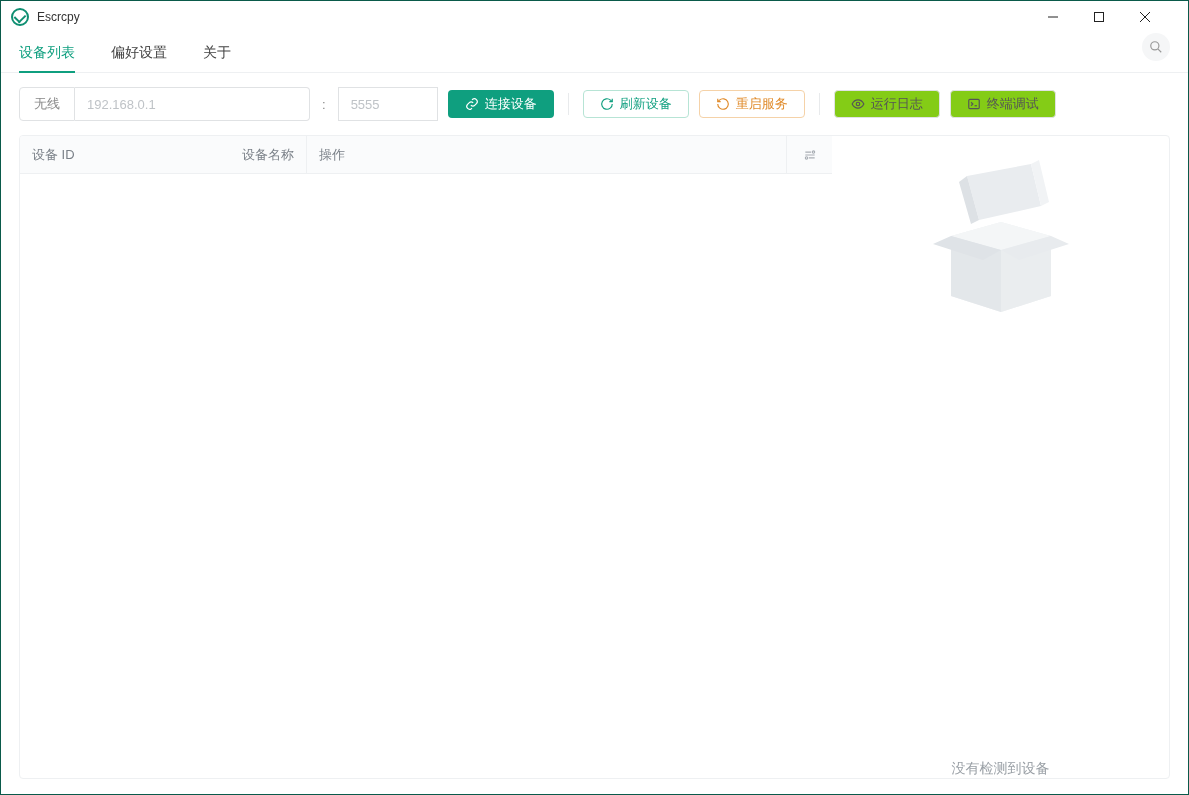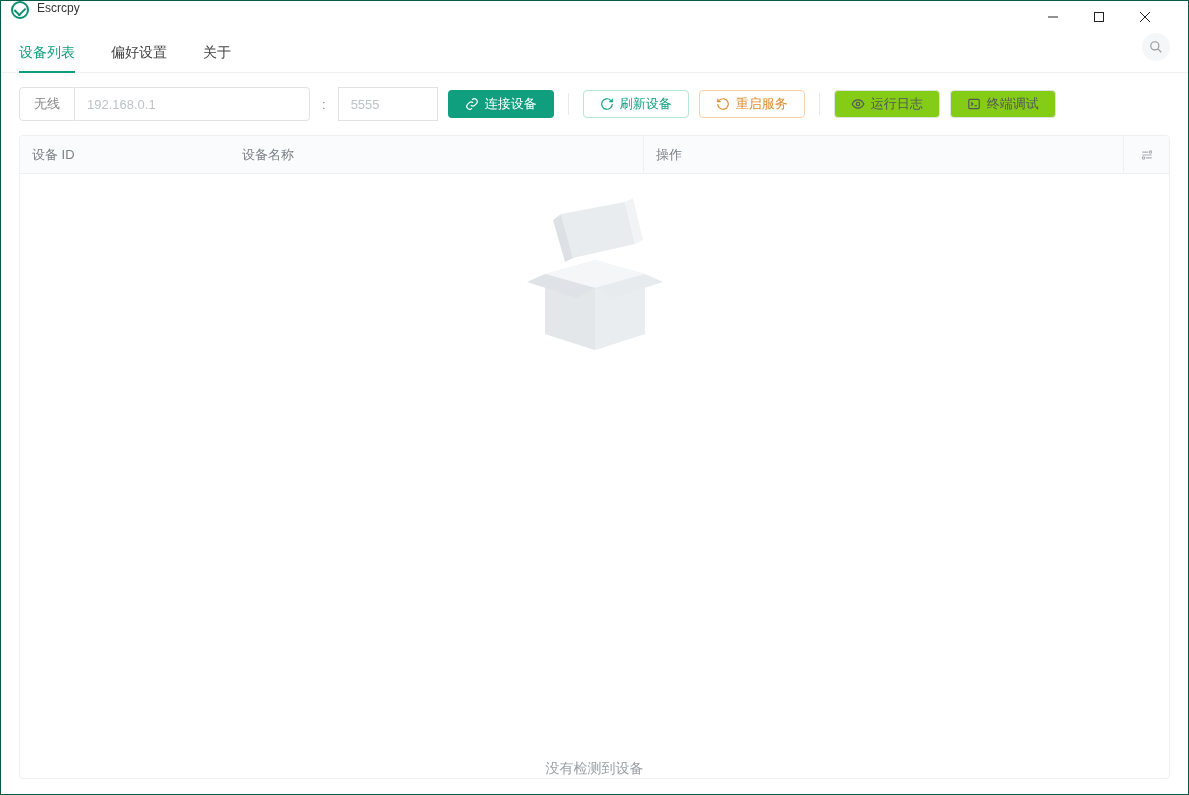--- a/index.html
+++ b/index.html
@@ -10,20 +10,21 @@
     color: #333;
     width: 1189px;
     height: 795px;
     overflow: hidden;
     border: 1px solid #0a5a4a;
   }
   
   .titlebar {
     height: 32px;
     display: flex;
+    align-items: center;
     padding: 0 20px 0 10px;
     border-bottom: 1px solid transparent;
   }
   .titlebar .logo {
     width: 18px; height: 18px;
     border-radius: 50%;
     border: 2px solid #0f8f72;
     display: inline-flex; align-items: center; justify-content: center;
     margin-right: 8px;
     position: relative;
@@ -143,21 +144,21 @@
   .btn-outline-gray { background:#84cc16; border-color:#e0e2e4; color:#555; }
   .vsep { width:1px; height:22px; background:#e8eaec; margin:0 4px; }
 
   
   .panel {
     margin: 0 18px 18px 18px;
     border:1px solid #eef0f2;
     border-radius:4px;
     height: 644px;
     display:flex;
-    flex-direction:column;
+    flex-direction:row;
     overflow:hidden;
   }
   .thead {
     display:flex;
     background:#fafbfc;
     border-bottom:1px solid #eef0f2;
     color:#7a8088;
     font-size:13px;
     font-weight:500;
     height:38px;

